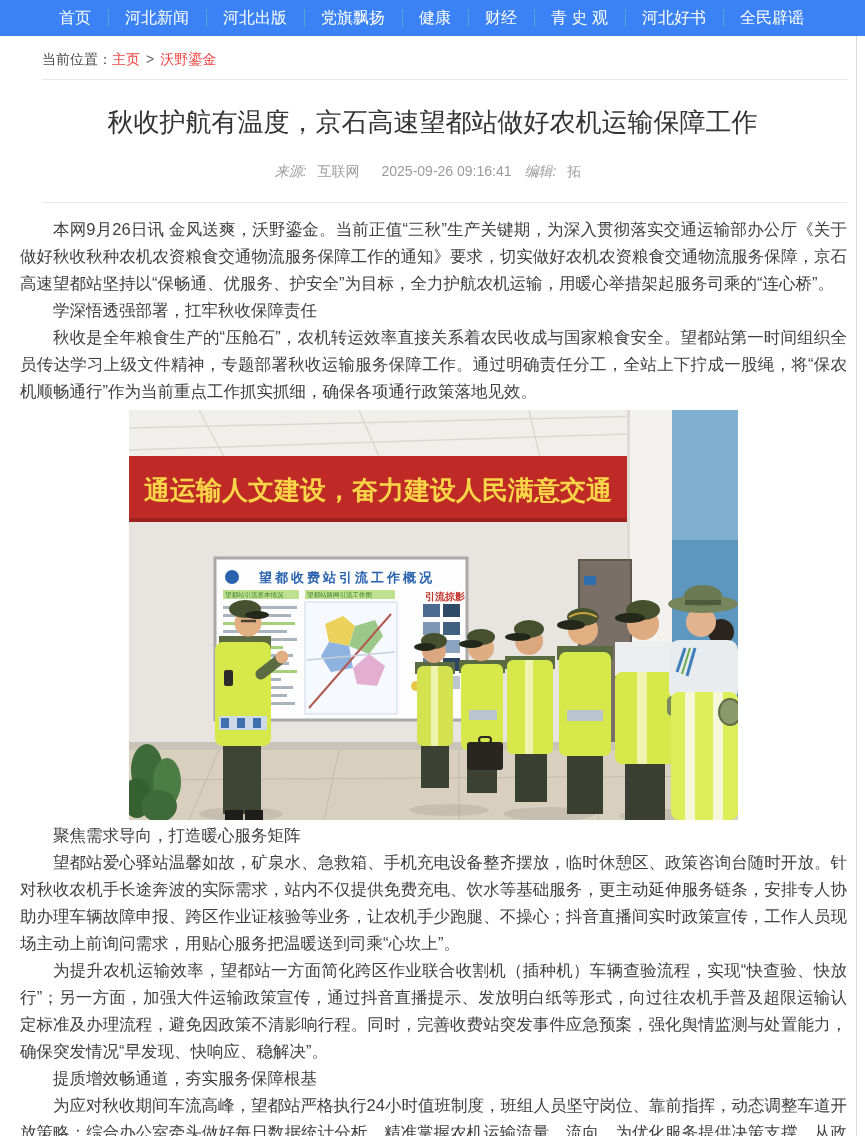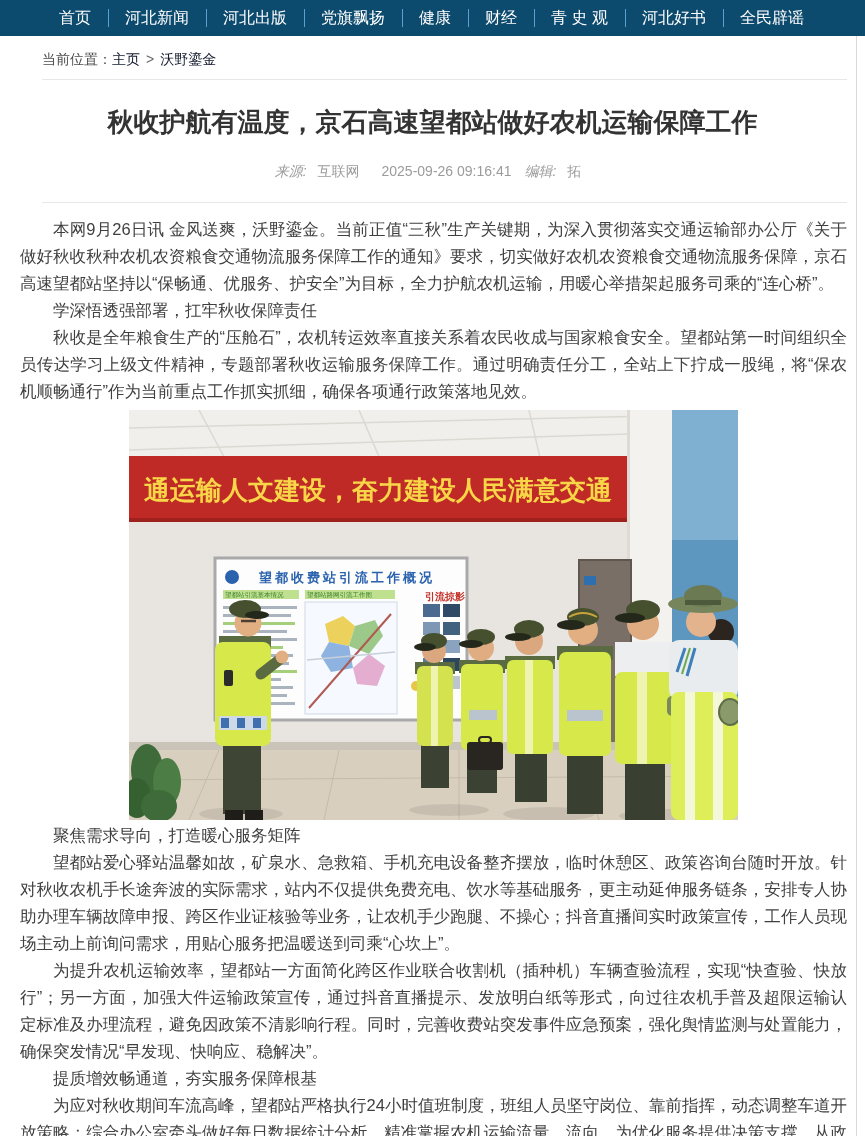--- a/index.html
+++ b/index.html
@@ -1,34 +1,34 @@
 <!DOCTYPE html>
 <html><head>
 <meta charset="utf-8">
 <style>
   html,body{margin:0;padding:0;background:#ffffff;}
   body{font-family:"Liberation Sans","DejaVu Sans",sans-serif;}
   .page{position:relative;width:865px;height:1136px;background:#fff;overflow:hidden;}
   .right-line{position:absolute;top:36px;bottom:0;left:856px;width:1px;background:#d9d9d9;}
 
   
-  .topnav{height:36px;background:#0c4a6e;display:flex;align-items:center;padding-left:42px;box-sizing:border-box;}
+  .topnav{height:36px;background:#3b82f6;display:flex;align-items:center;padding-left:42px;box-sizing:border-box;}
   .nav-item{position:relative;color:#ffffff;font-size:16px;padding:0 17px;line-height:36px;white-space:nowrap;cursor:pointer;}
   .nav-item + .nav-item::before{content:"";position:absolute;left:0;top:9px;width:1px;height:18px;background:#5aa0d3;}
 
   
   .breadcrumb{margin:15px 0 0 42px;font-size:14px;color:#4c4c4c;}
-  .breadcrumb a{color:#0f172a;text-decoration:none;cursor:pointer;}
+  .breadcrumb a{color:#ef4444;text-decoration:none;cursor:pointer;}
   .crumb-sep{margin:0 6px;color:#666;}
   .divider{height:1px;background:#e7e7e7;margin:0 18px 0 42px;width:805px;}
   .divider.d1{margin-top:10px;}
   .divider.d2{margin-top:21px;}
 
   
-  .article-title{margin:25px 42px 0 42px;text-align:center;font-size:26px;font-weight:bold;color:#333;line-height:1.35;}
+  .article-title{margin:25px 42px 0 42px;text-align:center;font-size:26px;font-weight:normal;color:#333;line-height:1.35;}
   .article-meta{margin-top:23px;text-align:center;font-size:14px;color:#9b9b9b;}
   .article-meta span{margin:0 9px;}
   .article-meta .tight{margin:0 2px 0 0;font-style:italic;}
 
   
   .article-body{margin:13px 18px 0 20px;font-size:16.5px;line-height:27px;color:#404040;text-align:justify;}
   .article-body p{margin:0;text-indent:2em;}
 
   figure.photo{margin:5px auto 2px auto;width:609px;height:410px;}
   figure.photo svg{display:block;}

